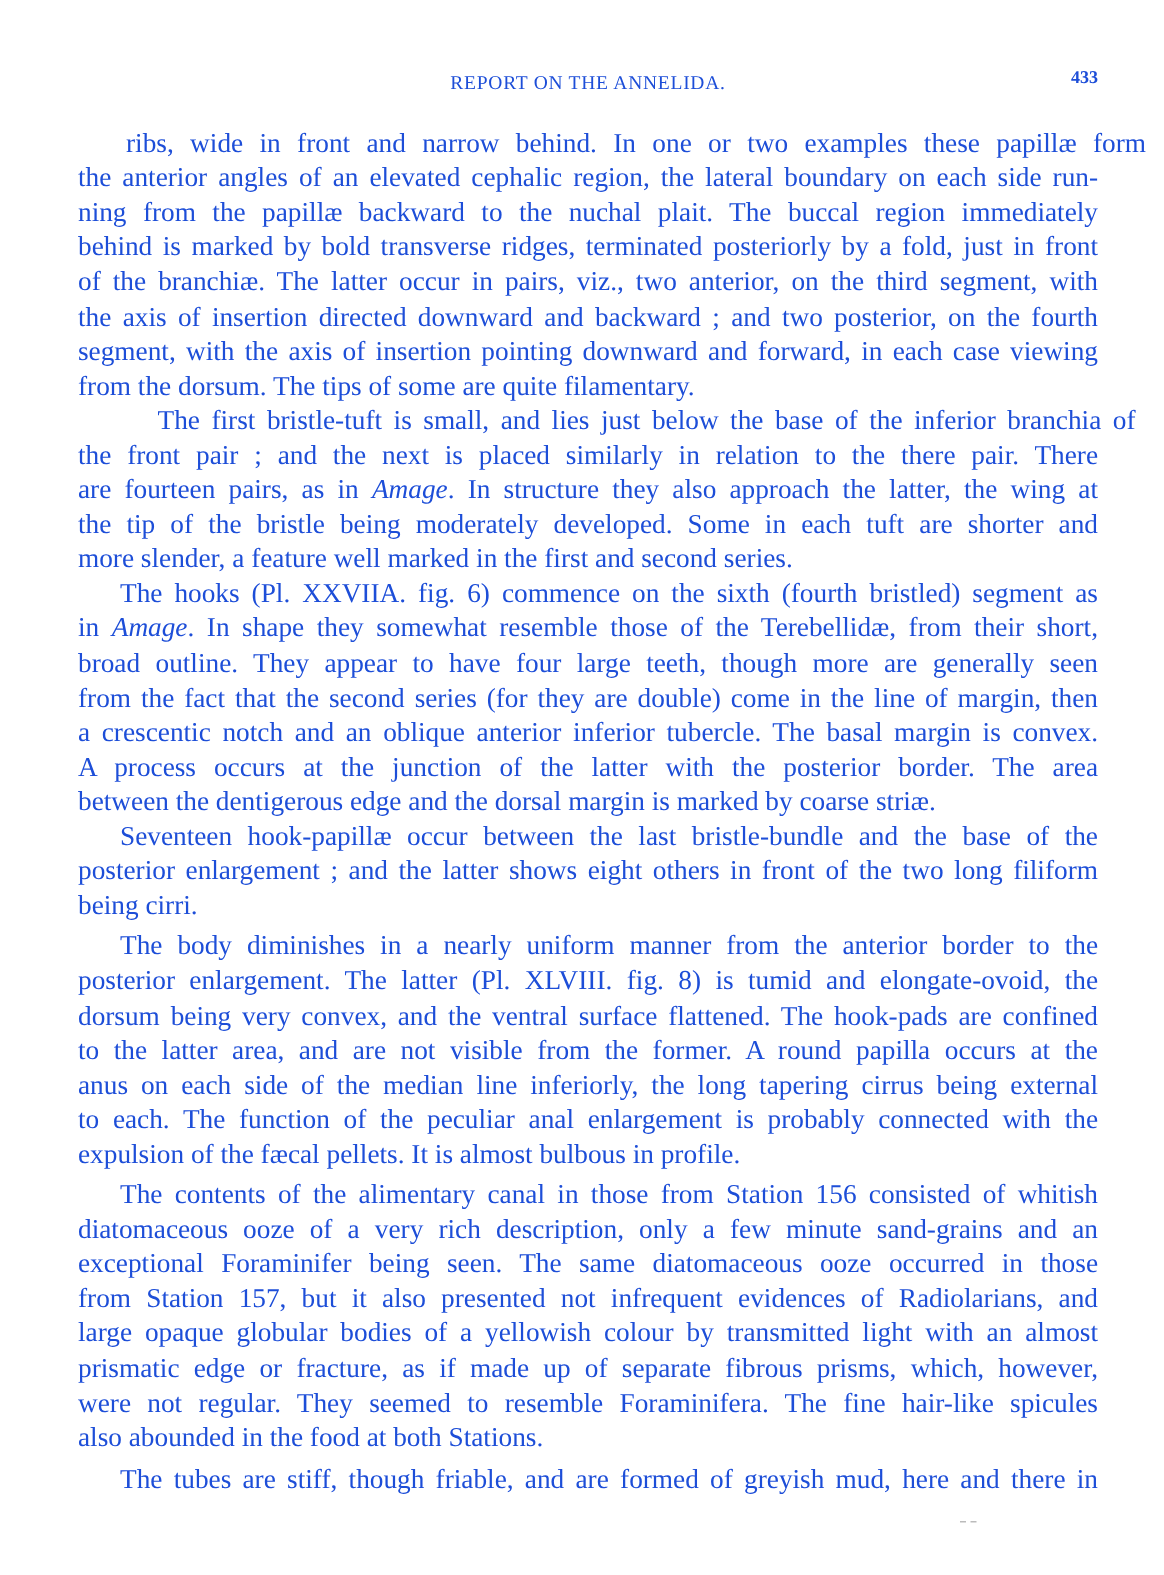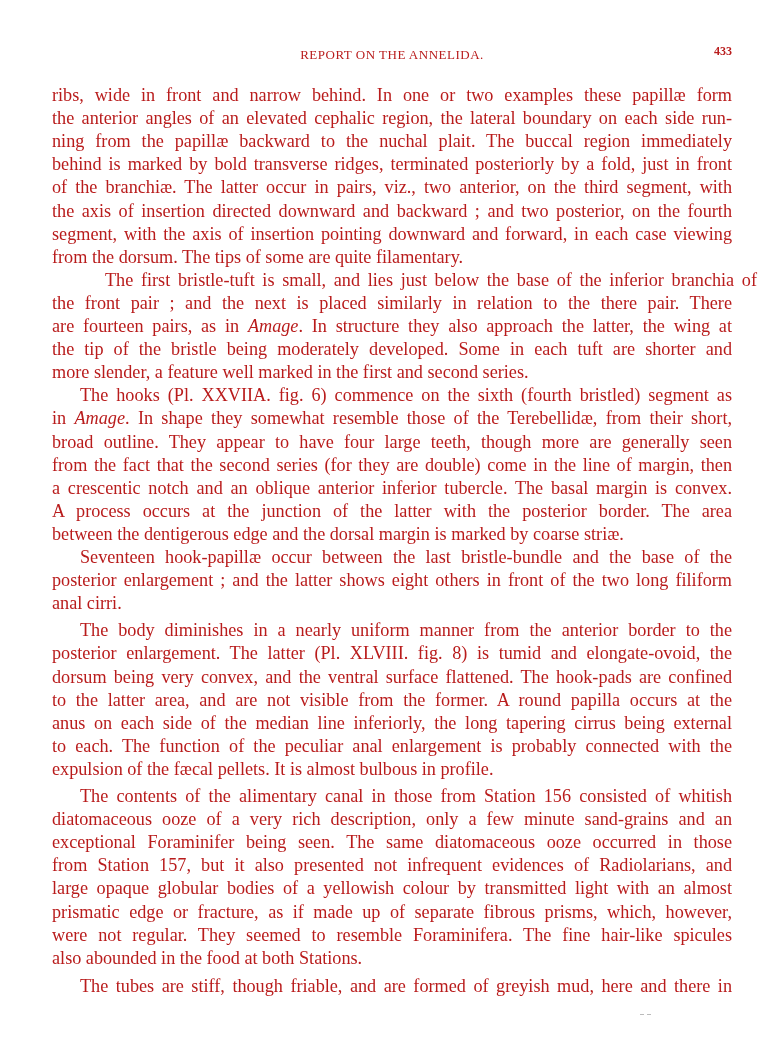--- a/index.html
+++ b/index.html
@@ -1,20 +1,20 @@
 <!DOCTYPE html>
 <html><head>
 <meta charset="utf-8">
 <style>
   html, body { margin: 0; padding: 0; background: #ffffff; }
   body { width: 776px; height: 1050px; position: relative; overflow: hidden; }
   .page {
     position: absolute; left: 0; top: 0; width: 776px; height: 1050px;
     font-family: "DejaVu Serif", "Liberation Serif", serif;
-    color: #b91c1c;
+    color: #1d4ed8;
   }
   .running-head {
     position: absolute; top: 44px; left: 52px; width: 680px; height: 22px;
   }
   .running-title {
     position: absolute; left: 0; right: 0; text-align: center;
     font-size: 13px; letter-spacing: 0.5px; top: 3px;
     font-family: "Liberation Serif", serif;
   }
   .page-number {
@@ -37,21 +37,21 @@
 <body>
 
 <div class="page">
   <div class="running-head">
     <span class="running-title">REPORT ON THE ANNELIDA.</span>
     <span class="page-number">433</span>
   </div>
 
   <div class="body-text" id="body-text">
       <div>
-        <div class="line" style="top: 0px;">ribs, wide in front and narrow behind.  In one or two examples these papillæ form</div>
+        <div class="line" style="top: 0px; margin-left: 32px;">ribs, wide in front and narrow behind.  In one or two examples these papillæ form</div>
         <div class="line" style="top: 23.1px;">the anterior angles of an elevated cephalic region, the lateral boundary on each side run-</div>
         <div class="line" style="top: 46.2px;">ning from the papillæ backward to the nuchal plait.  The buccal region immediately</div>
         <div class="line" style="top: 69.3px;">behind is marked by bold transverse ridges, terminated posteriorly by a fold, just in front</div>
         <div class="line" style="top: 92.4px;">of the branchiæ.  The latter occur in pairs, viz., two anterior, on the third segment, with</div>
         <div class="line" style="top: 115.5px;">the axis of insertion directed downward and backward ; and two posterior, on the fourth</div>
         <div class="line" style="top: 138.6px;">segment, with the axis of insertion pointing downward and forward, in each case viewing</div>
         <div class="line last" style="top: 161.7px;">from the dorsum.  The tips of some are quite filamentary.</div>
       </div>
       <div>
         <div class="line indent" style="top: 184.8px; margin-left: 25px;">The first bristle-tuft is small, and lies just below the base of the inferior branchia of</div>
@@ -65,21 +65,21 @@
         <div class="line" style="top: 323.4px;">in <span class="ital">Amage</span>.  In shape they somewhat resemble those of the Terebellidæ, from their short,</div>
         <div class="line" style="top: 346.5px;">broad outline.  They appear to have four large teeth, though more are generally seen</div>
         <div class="line" style="top: 369.6px;">from the fact that the second series (for they are double) come in the line of margin, then</div>
         <div class="line" style="top: 392.7px;">a crescentic notch and an oblique anterior inferior tubercle.  The basal margin is convex.</div>
         <div class="line" style="top: 415.8px;">A process occurs at the junction of the latter with the posterior border.  The area</div>
         <div class="line last" style="top: 438.9px;">between the dentigerous edge and the dorsal margin is marked by coarse striæ.</div>
       </div>
       <div>
         <div class="line indent" style="top: 462px;">Seventeen hook-papillæ occur between the last bristle-bundle and the base of the</div>
         <div class="line" style="top: 485.1px;">posterior enlargement ; and the latter shows eight others in front of the two long filiform</div>
-        <div class="line last" style="top: 508.2px;">anal cirri.</div>
+        <div class="line last" style="top: 508.2px;">being cirri.</div>
       </div>
       <div>
         <div class="line indent" style="top: 535.3px;">The body diminishes in a nearly uniform manner from the anterior border to the</div>
         <div class="line" style="top: 558.4px;">posterior enlargement.  The latter (Pl. XLVIII. fig. 8) is tumid and elongate-ovoid, the</div>
         <div class="line" style="top: 581.5px;">dorsum being very convex, and the ventral surface flattened.  The hook-pads are confined</div>
         <div class="line" style="top: 604.6px;">to the latter area, and are not visible from the former.  A round papilla occurs at the</div>
         <div class="line" style="top: 627.7px;">anus on each side of the median line inferiorly, the long tapering cirrus being external</div>
         <div class="line" style="top: 650.8px;">to each.  The function of the peculiar anal enlargement is probably connected with the</div>
         <div class="line last" style="top: 673.9px;">expulsion of the fæcal pellets.  It is almost bulbous in profile.</div>
       </div>

